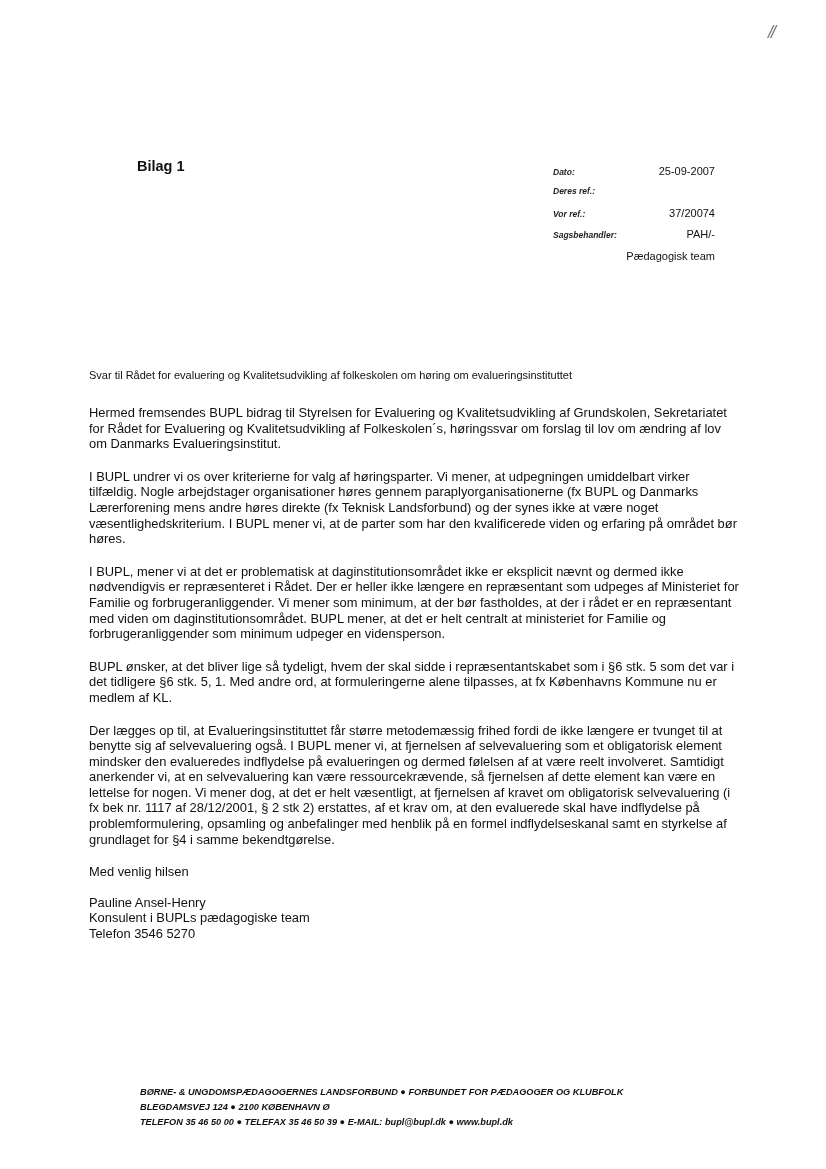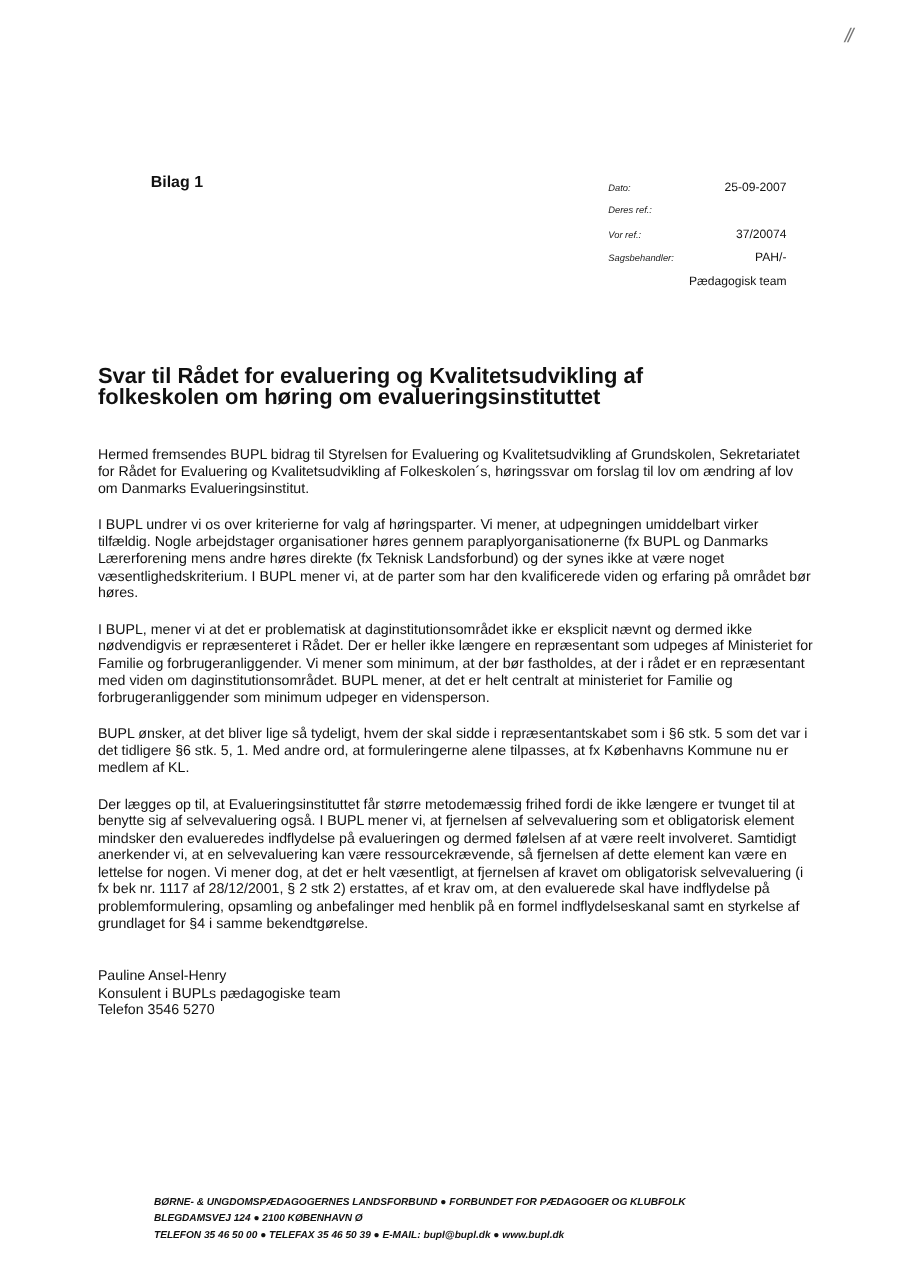--- a/index.html
+++ b/index.html
@@ -3,25 +3,25 @@
 <meta charset="utf-8">
 <style>
   html, body { margin: 0; padding: 0; background: #ffffff; }
   body { width: 826px; height: 1169px; position: relative; overflow: hidden;
          font-family: "Liberation Sans", sans-serif; color: #111; }
   .mark { position: absolute; left: 768px; top: 22px; font-size: 18px; color: #777;
           font-style: italic; letter-spacing: -2px; }
   .bilag { position: absolute; left: 89px; top: 158px; font-size: 14.5px; font-weight: bold; margin-left: 48px; }
   .meta { position: absolute; left: 553px; top: 165px; width: 162px; }
   .meta-row { display: flex; justify-content: space-between; align-items: baseline; height: 21px; }
-  .meta-label { font-size: 8.5px; font-style: italic; color: #222; }
+  .meta-label { font-size: 8.5px; font-style: italic; color: #222; font-weight: bold; }
   .meta-value { font-size: 11px; }
   .meta-team { text-align: right; font-size: 11px; margin-top: 1px; }
-  .title { position: absolute; left: 89px; top: 333px; width: 600px; font-size: 20px;
-           font-weight: bold; line-height: 19px; }
+  .title { position: absolute; left: 89px; top: 366px; width: 600px; font-size: 11px;
+           font-weight: normal; line-height: 19px; }
   .body { position: absolute; left: 89px; top: 405px; width: 650px; font-size: 12.9px;
           line-height: 15.6px; }
   .body p { margin: 0 0 17px 0; }
   .sign p { margin: 0; }
   .sign .gap { height: 15px; }
   .footer { position: absolute; left: 140px; top: 1085px; width: 530px; text-align: left;
             font-size: 9.2px; font-weight: bold; font-style: italic; line-height: 15px; }
 </style>
 </head>
 <body>
@@ -52,20 +52,21 @@
 
 <div class="title">Svar til Rådet for evaluering og Kvalitetsudvikling af folkeskolen om høring om evalueringsinstituttet</div>
 
 <div class="body">
   <p>Hermed fremsendes BUPL bidrag til Styrelsen for Evaluering og Kvalitetsudvikling af Grundskolen, Sekretariatet for Rådet for Evaluering og Kvalitetsudvikling af Folkeskolen´s, høringssvar om forslag til lov om ændring af lov om Danmarks Evalueringsinstitut.</p>
   <p>I BUPL undrer vi os over kriterierne for valg af høringsparter. Vi mener, at udpegningen umiddelbart virker tilfældig. Nogle arbejdstager organisationer høres gennem paraplyorganisationerne (fx BUPL og Danmarks Lærerforening mens andre høres direkte (fx Teknisk Landsforbund) og der synes ikke at være noget væsentlighedskriterium. I BUPL mener vi, at de parter som har den kvalificerede viden og erfaring på området bør høres.</p>
   <p>I BUPL, mener vi at det er problematisk at daginstitutionsområdet ikke er eksplicit nævnt og dermed ikke nødvendigvis er repræsenteret i Rådet. Der er heller ikke længere en repræsentant som udpeges af Ministeriet for Familie og forbrugeranliggender. Vi mener som minimum, at der bør fastholdes, at der i rådet er en repræsentant med viden om daginstitutionsområdet. BUPL mener, at det er helt centralt at ministeriet for Familie og forbrugeranliggender som minimum udpeger en vidensperson.</p>
   <p>BUPL ønsker, at det bliver lige så tydeligt, hvem der skal sidde i repræsentantskabet som i §6 stk. 5 som det var i det tidligere §6 stk. 5, 1. Med andre ord, at formuleringerne alene tilpasses, at fx Københavns Kommune nu er medlem af KL.</p>
   <p>Der lægges op til, at Evalueringsinstituttet får større metodemæssig frihed fordi de ikke længere er tvunget til at benytte sig af selvevaluering også. I BUPL mener vi, at fjernelsen af selvevaluering som et obligatorisk element mindsker den evalueredes indflydelse på evalueringen og dermed følelsen af at være reelt involveret. Samtidigt anerkender vi, at en selvevaluering kan være ressourcekrævende, så fjernelsen af dette element kan være en lettelse for nogen. Vi mener dog, at det er helt væsentligt, at fjernelsen af kravet om obligatorisk selvevaluering (i fx bek nr. 1117 af 28/12/2001, § 2 stk 2) erstattes, af et krav om, at den evaluerede skal have indflydelse på problemformulering, opsamling og anbefalinger med henblik på en formel indflydelseskanal samt en styrkelse af grundlaget for §4 i samme bekendtgørelse.</p>
   <div class="sign">
+    <p>Med venlig hilsen</p>
     <div class="gap"></div>
     <p>Pauline Ansel-Henry</p>
     <p>Konsulent i BUPLs pædagogiske team</p>
     <p>Telefon 3546 5270</p>
   </div>
 </div>
 
 <div class="footer">
   <div>BØRNE- &amp; UNGDOMSPÆDAGOGERNES LANDSFORBUND ● FORBUNDET FOR PÆDAGOGER OG KLUBFOLK</div>
   <div>BLEGDAMSVEJ 124 ● 2100 KØBENHAVN Ø</div>

